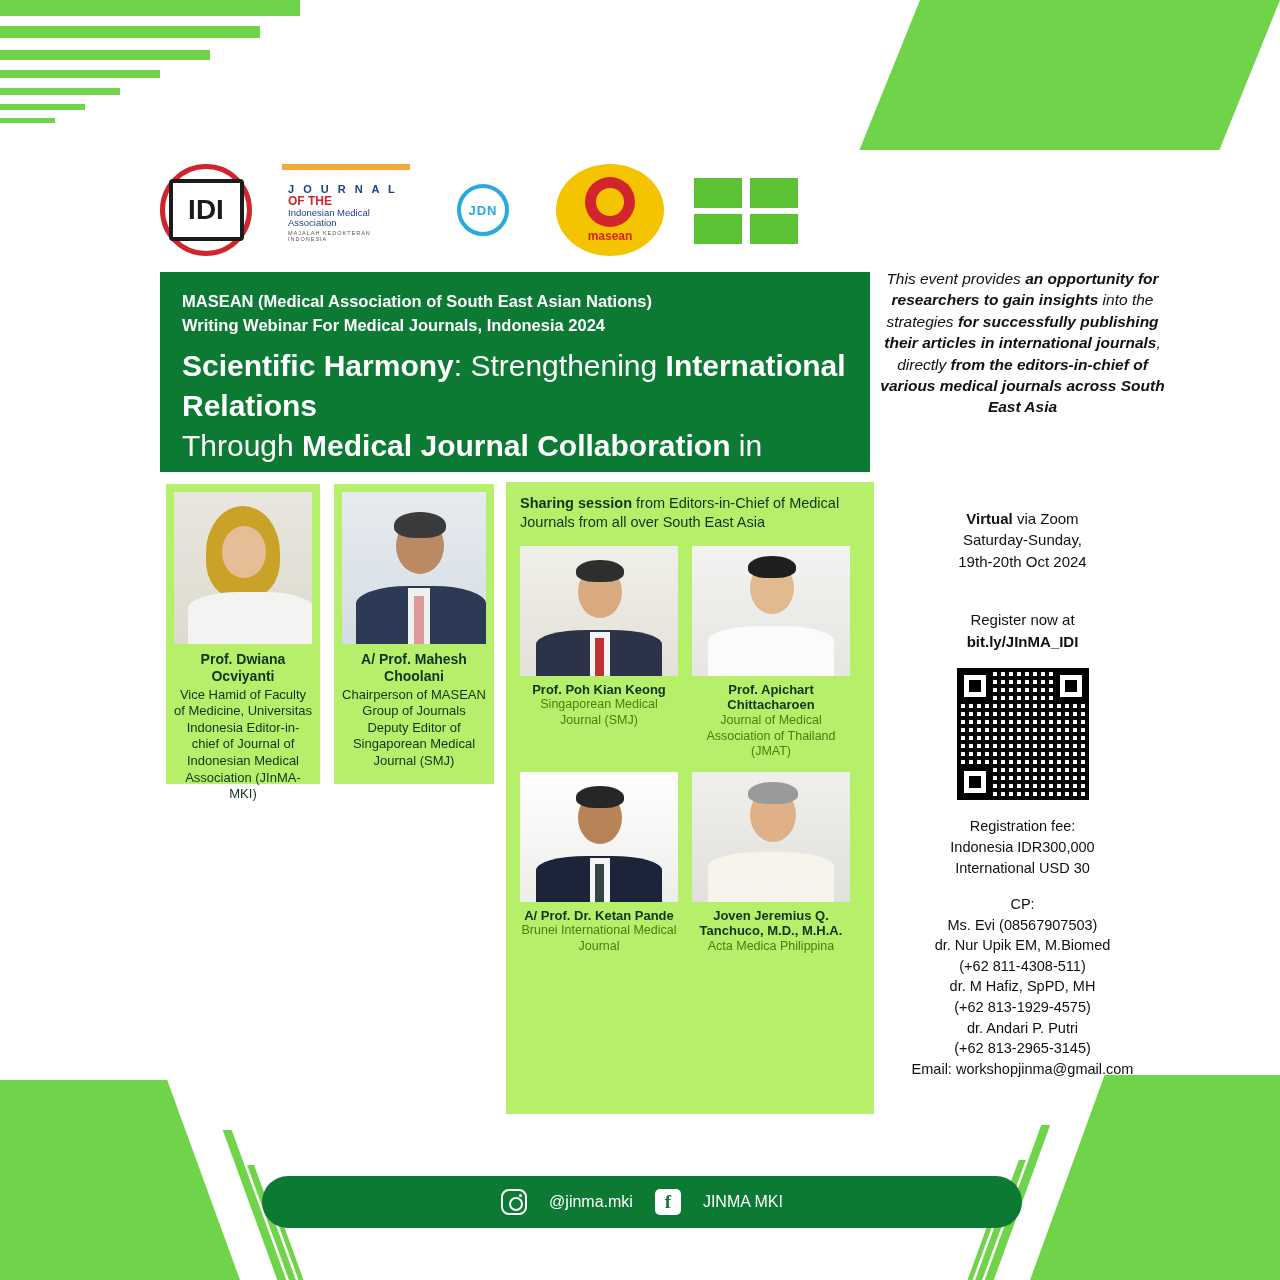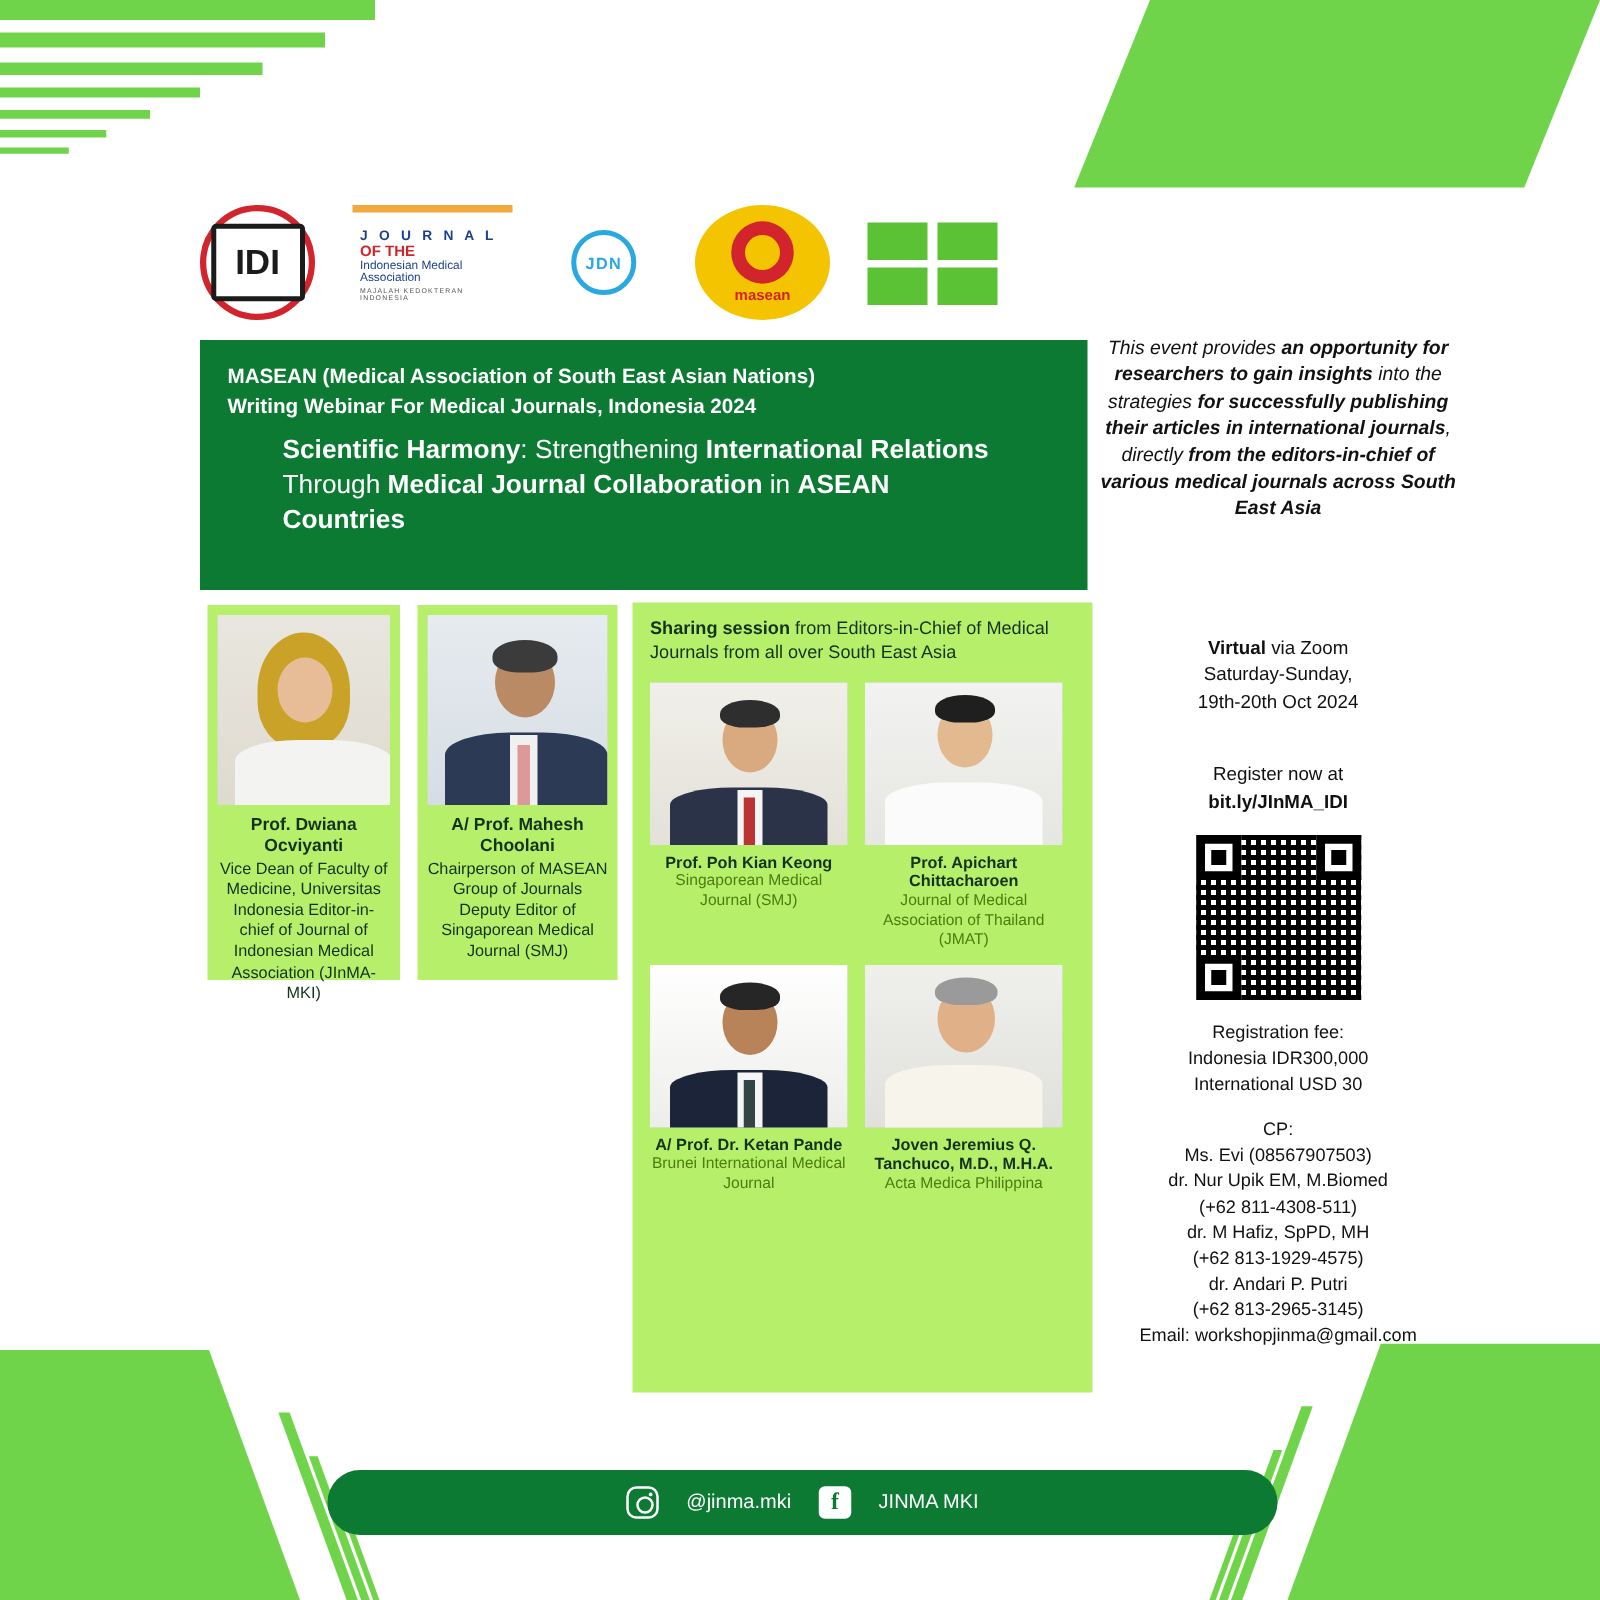--- a/index.html
+++ b/index.html
@@ -86,21 +86,21 @@
 
   
   .banner {
     position: absolute; top: 272px; left: 160px;
     width: 710px; height: 200px;
     background: #0c7a33; color: #ffffff;
     padding: 18px 22px 10px 22px;
   }
   .banner .sub { font-size: 16.5px; font-weight: bold; line-height: 1.45; }
   .banner .title {
-    margin-top: 8px; font-size: 21px; line-height: 1.33; font-weight: 300; margin-left: 44px;
+    margin-top: 8px; font-size: 30px; line-height: 1.33; font-weight: 300;
   }
   .banner .title b { font-weight: bold; }
 
   
   .right-col {
     position: absolute; top: 268px; left: 880px; width: 285px;
     text-align: center; color: #111;
   }
   .blurb {
     font-size: 15.5px; line-height: 1.38; font-style: italic;
@@ -303,21 +303,21 @@
   </div>
 
   <div class="card" style="left:166px; top:484px; width:154px; height:300px;">
     <div class="photo">
       <span class="p-bg" style="background:linear-gradient(#e9e6df,#dedacf);"></span>
       <span class="p-hair" style="left:32px;top:14px;width:74px;height:92px;background:#c9a227;"></span>
       <span class="p-head" style="left:48px;top:34px;width:44px;height:52px;background:#e7bd97;"></span>
       <span class="p-body" style="left:14px;top:100px;width:126px;height:60px;background:#f3f3f1;"></span>
     </div>
     <div class="nm">Prof. Dwiana Ocviyanti</div>
-    <div class="rl">Vice Dean of Faculty of Medicine, Universitas Indonesia Editor-in-chief of Journal of Indonesian Medical Association (JInMA-MKI)</div>
+    <div class="rl">Vice Hamid of Faculty of Medicine, Universitas Indonesia Editor-in-chief of Journal of Indonesian Medical Association (JInMA-MKI)</div>
   </div>
 
   <div class="card" style="left:334px; top:484px; width:160px; height:300px;">
     <div class="photo">
       <span class="p-bg" style="background:linear-gradient(#e6ebef,#d5dde4);"></span>
       <span class="p-head" style="left:54px;top:26px;width:48px;height:56px;background:#b98a63;"></span>
       <span class="p-hair" style="left:52px;top:20px;width:52px;height:26px;background:#3b3b3b;"></span>
       <span class="p-body" style="left:14px;top:94px;width:130px;height:64px;background:#2c3a55;"></span>
       <span style="position:absolute;left:66px;top:96px;width:22px;height:56px;background:#f0f0f0;"></span>
       <span style="position:absolute;left:72px;top:104px;width:10px;height:48px;background:#d99;"></span>

